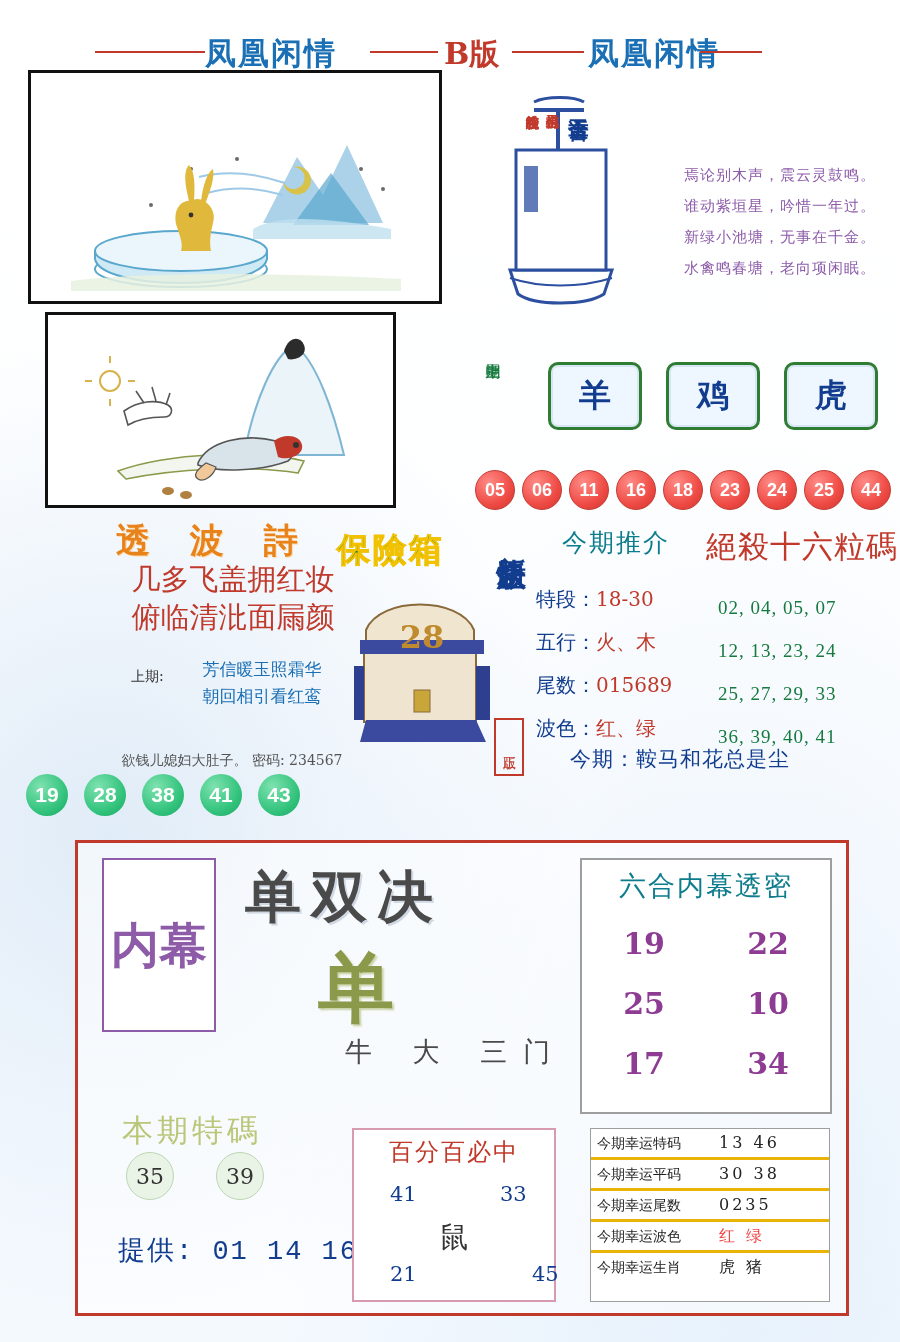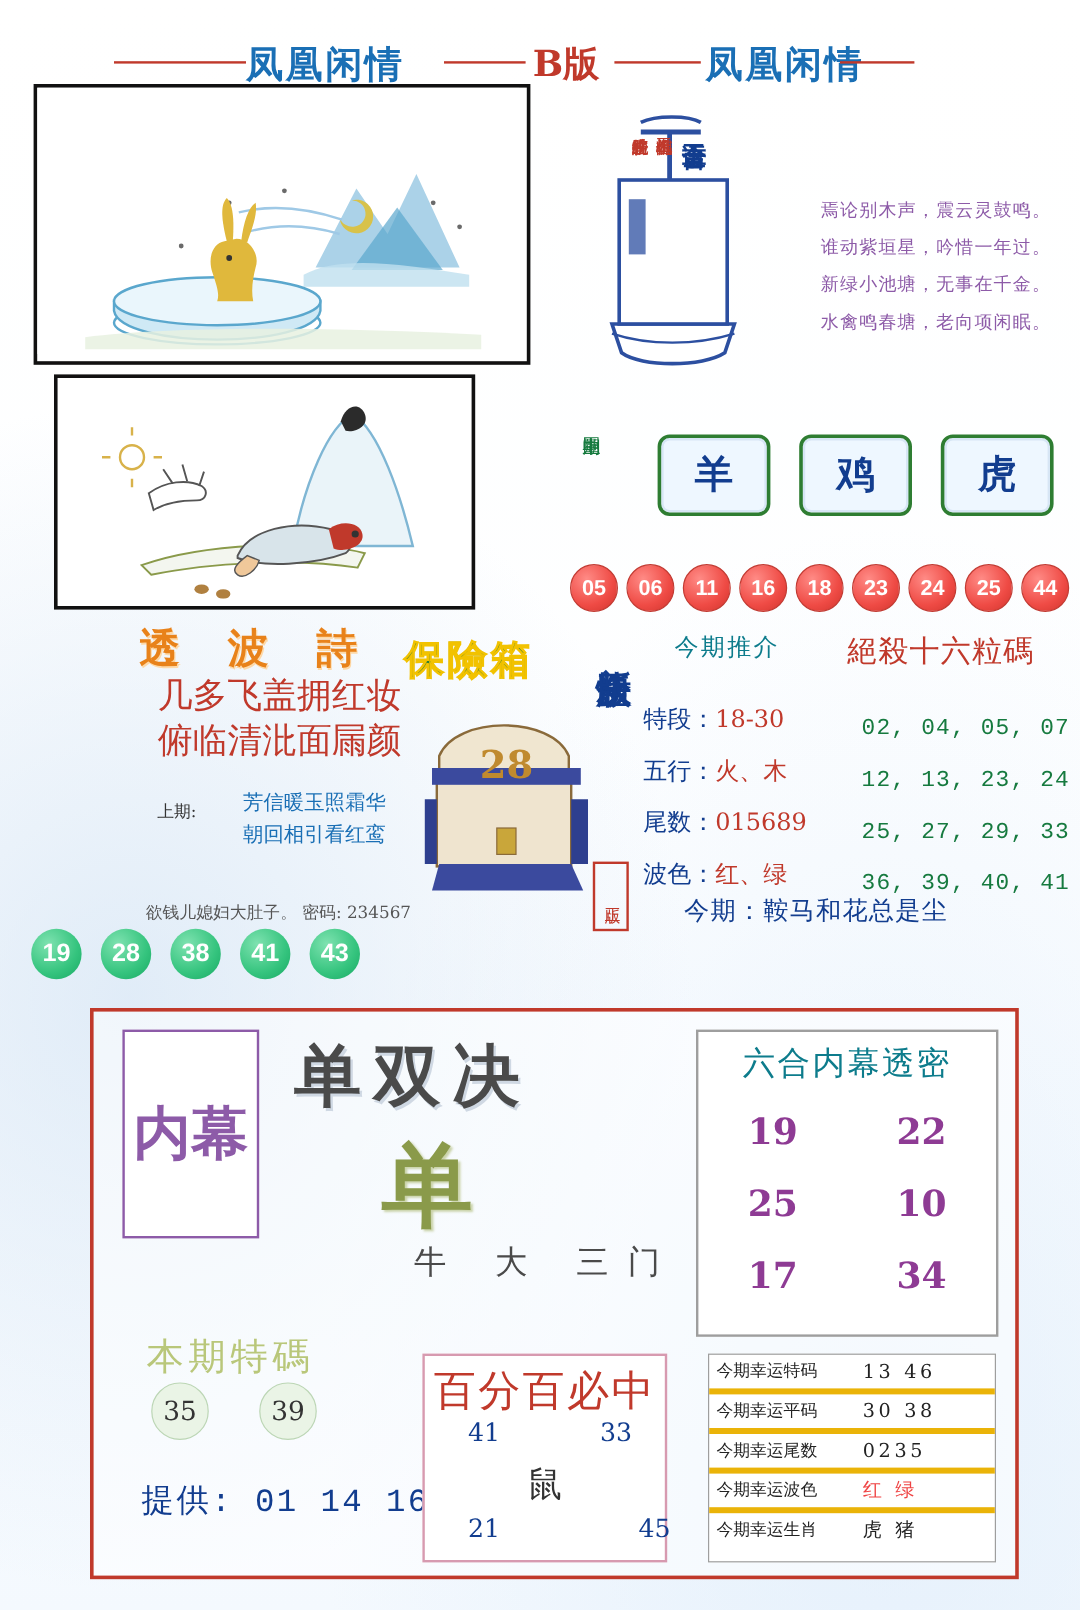--- a/index.html
+++ b/index.html
@@ -139,37 +139,37 @@
     position:absolute;left:494px;top:718px;width:26px;height:54px;
     border:2px solid #c0392b;color:#c0392b;font-size:13px;
     writing-mode:vertical-rl;text-orientation:upright;
     display:flex;align-items:center;justify-content:center;
     font-family:"DejaVu Serif","Liberation Serif",serif;
   }
   
   .tj-title{
     position:absolute;left:562px;top:526px;
     font-family:"DejaVu Serif","Liberation Serif",serif;
-    font-size:20px;color:#0d7c8c;letter-spacing:2px;
+    font-size:25px;color:#0d7c8c;letter-spacing:2px;
   }
   .js-title{
     position:absolute;left:706px;top:526px;
     font-family:Liberation Serif, serif;
-    font-size:25px;color:#c0392b;letter-spacing:1px;
+    font-size:31px;color:#c0392b;letter-spacing:1px;
   }
   .tj-rows{position:absolute;left:536px;top:578px;width:190px;}
   .tj-row{
     font-family:"DejaVu Serif","Liberation Serif",serif;
     font-size:20px;color:#123d8f;line-height:43px;white-space:nowrap;
   }
   .tj-row .k{color:#123d8f;}
   .tj-row .v{color:#c0392b;}
   .js-rows{position:absolute;left:718px;top:586px;width:170px;}
   .js-row{
-    font-family:Liberation Mono, monospace;
+    font-family:Liberation Serif, serif;
     font-size:19px;color:#167a3f;line-height:43px;letter-spacing:1px;white-space:nowrap;
   }
   .jq1{
     position:absolute;left:570px;top:745px;
     font-family:"DejaVu Serif","Liberation Serif",serif;
     font-size:21px;color:#123d8f;letter-spacing:1px;white-space:nowrap;
   }
   .jq2{
     position:absolute;left:570px;top:786px;
     font-family:"DejaVu Serif","Liberation Serif",serif;
@@ -223,21 +223,21 @@
     font-size:27px;color:#123d8f;letter-spacing:2px;
   }
   
   .bfb-box{
     position:absolute;left:352px;top:1128px;width:200px;height:170px;
     border:2px solid #d79ab0;background:#fff;
   }
   .bfb-title{
     position:absolute;left:0;top:6px;width:200px;text-align:center;
     font-family:"DejaVu Serif","Liberation Serif",serif;
-    font-size:35px;color:#c0392b;letter-spacing:2px;
+    font-size:24px;color:#c0392b;letter-spacing:2px;
   }
   .bfb-n{position:absolute;font-family:"DejaVu Serif","Liberation Serif",serif;font-size:21px;color:#123d8f;}
   .bfb-center{
     position:absolute;left:0;top:88px;width:200px;text-align:center;
     font-family:"DejaVu Serif","Liberation Serif",serif;
     font-size:29px;color:#333;
   }
   
   .lh-box{
     position:absolute;left:580px;top:858px;width:248px;height:252px;
@@ -252,21 +252,21 @@
     position:absolute;width:124px;text-align:center;
     font-family:"DejaVu Serif","Liberation Serif",serif;
     font-size:30px;font-weight:bold;color:#8e3b94;
   }
   
   .lucky{
     position:absolute;left:590px;top:1128px;width:238px;height:172px;
     border:1px solid #9e9e9e;background:#fff;
   }
   .lucky-row{
-    position:relative;height:28px;line-height:28px;border-bottom:5px solid #eab308;
+    position:relative;height:28px;line-height:28px;border-bottom:3px solid #eab308;
     font-family:"DejaVu Serif","Liberation Serif",serif;font-size:14px;color:#222;
     padding-left:6px;white-space:nowrap;
   }
   .lucky-row:last-child{border-bottom:none;}
   .lucky-row .lv{position:absolute;left:128px;font-size:16px;letter-spacing:3px;}
   .lucky-row.red .lv{color:#ef4444;}
 </style>
 </head>
 <body>
 

